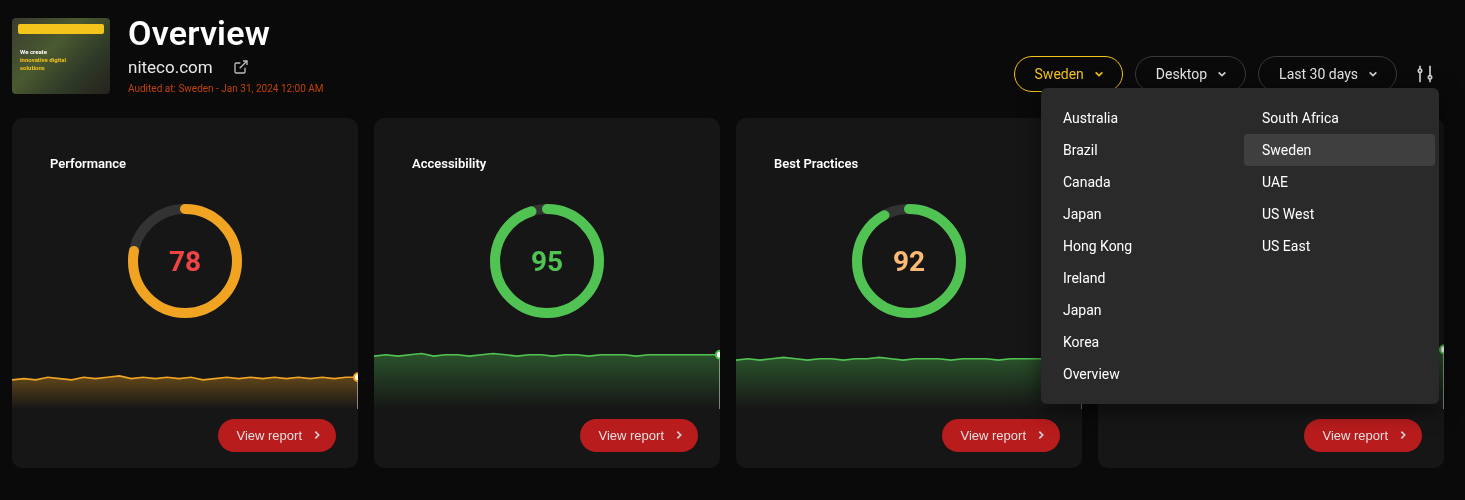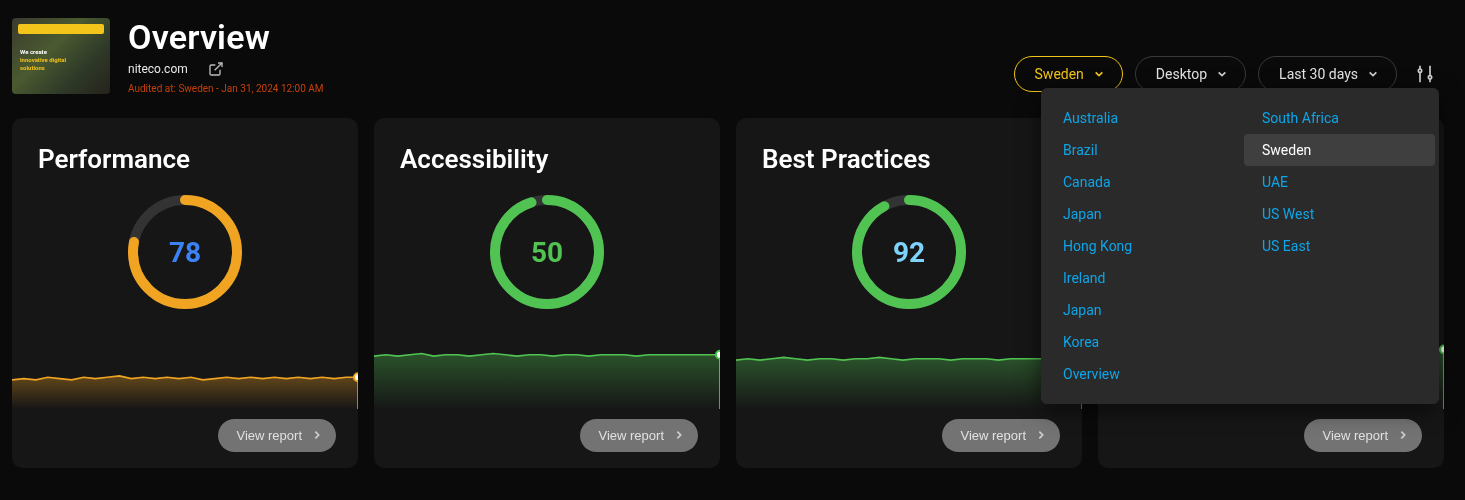--- a/index.html
+++ b/index.html
@@ -4,43 +4,43 @@
 <style>
   html,body{margin:0;padding:0;background:#0a0a0a;color:#e8e8e8;font-family:-apple-system,BlinkMacSystemFont,"Segoe UI",Roboto,Helvetica,Arial,sans-serif;width:1465px;height:500px;overflow:hidden;}
   .page{position:relative;padding:12px 12px 0 12px;box-sizing:border-box;width:1465px;}
   .header{display:flex;align-items:flex-end;gap:18px;position:relative;}
   .thumb{width:98px;height:76px;border-radius:4px;background:linear-gradient(135deg,#3a3a2e,#4a5a30 40%,#2f3a28 70%,#26221c);position:relative;overflow:hidden;flex:0 0 auto;margin-top:6px;}
   .thumb .bar{position:absolute;top:6px;left:6px;right:6px;height:10px;background:#f3c41a;border-radius:2px;}
   .thumb .txt{position:absolute;top:30px;left:8px;color:#fff;font-size:6px;line-height:8px;font-weight:700;width:60px;}
   .thumb .txt .y{color:#f3c41a;display:block;}
   .title-block{flex:1 1 auto;}
   h1{margin:0 0 4px 0;font-size:34px;font-weight:600;letter-spacing:.2px;color:#fff;}
-  .domain-row{display:flex;align-items:center;gap:20px;font-size:12px;color:#e8e8e8;margin-bottom:6px; line-height:1.2;}
+  .domain-row{display:flex;align-items:center;gap:20px;font-size:17px;color:#e8e8e8;margin-bottom:6px; line-height:1.2;}
   .domain-row .ext{width:16px;height:16px;display:inline-flex;align-items:center;justify-content:center;color:#bdbdbd;}
   .audited{font-size:10px;color:#c2410c;}
   .controls{position:absolute;right:12px;top:44px;display:flex;align-items:center;gap:12px;}
   .pill{border:1px solid #3a3a3a;border-radius:999px;padding:9px 18px 9px 20px;font-size:14px;color:#e5e5e5;display:flex;align-items:center;gap:10px;cursor:pointer;background:transparent;}
   .pill.active{border-color:#f3c41a;color:#f3c41a;}
   .pill .chev{width:10px;height:10px;display:inline-block;}
   .chev svg{width:10px;height:10px;display:block;}
   .settings-icon{display:flex;align-items:center;gap:4px;padding:6px;cursor:pointer;color:#cfcfcf;}
   .cards{display:flex;gap:16px;margin-top:24px;}
   .card{position:relative;width:346px;height:350px;background:#161616;border-radius:10px;padding:22px 22px 16px 22px;box-sizing:border-box;display:flex;flex-direction:column;}
-  .card h2{margin:4px;font-size:26px;font-weight:600;color:#fff;}
+  .card h2{margin:16px;font-size:13px;font-weight:600;color:#fff;}
   .gauge-wrap{flex:0 0 auto;display:flex;justify-content:center;margin-top:14px;}
   .gauge{position:relative;width:120px;height:120px;}
   .gauge svg{width:120px;height:120px;transform:rotate(-90deg);}
   .gauge .score{position:absolute;inset:0;display:flex;align-items:center;justify-content:center;font-size:28px;font-weight:700;}
   .spark{position:relative;flex:1 1 auto;margin-top:8px;}
   .spark svg{position:absolute;left:-22px;right:-22px;bottom:0;width:346px;height:88px;}
   .report-row{display:flex;justify-content:flex-end;margin-top:auto;padding-top:10px;}
-  .report-btn{border:none;background:#737373;border-radius:999px;padding:9px 14px 9px 18px;font-size:13px;color:#e0e0e0;display:flex;align-items:center;gap:10px;cursor:pointer;}
+  .report-btn{border:none;background:#b91c1c;border-radius:999px;padding:9px 14px 9px 18px;font-size:13px;color:#e0e0e0;display:flex;align-items:center;gap:10px;cursor:pointer;}
   .dropdown{position:absolute;top:88px;right:26px;width:398px;background:#2a2a2a;border-radius:6px;padding:14px 0;box-shadow:0 6px 22px rgba(0,0,0,.6);z-index:50;display:flex;}
   .dropdown .col{flex:1;display:flex;flex-direction:column;}
-  .dd-item{padding:8px 18px;font-size:14px;color:#0ea5e9;cursor:pointer;border-radius:4px;margin:0 4px;}
+  .dd-item{padding:8px 18px;font-size:14px;color:#ffffff;cursor:pointer;border-radius:4px;margin:0 4px;}
   .dd-item.sel{background:#3f3f3f;color:#fff;}
 </style>
 </head>
 <body>
 
 <div class="page">
   <div class="header">
     <div class="thumb">
       <div class="bar"></div>
       <div class="txt">
@@ -105,21 +105,21 @@
 
   <div class="cards" id="cards">
       <div class="card">
     <h2>Performance</h2>
     <div class="gauge-wrap">
       <div class="gauge">
         <svg viewBox="0 0 120 120">
           <circle cx="60" cy="60" r="52" stroke="#333" stroke-width="10" fill="none"></circle>
           <circle cx="60" cy="60" r="52" stroke="#f0a422" stroke-width="10" fill="none" stroke-linecap="round" stroke-dasharray="254.8 71.9"></circle>
         </svg>
-        <div class="score" style="color:#3b82f6">78</div>
+        <div class="score" style="color:#ef4444">78</div>
       </div>
     </div>
     <div class="spark">
       <svg viewBox="0 0 346 88" preserveAspectRatio="none">
         <defs>
           <linearGradient id="g0" x1="0" y1="0" x2="0" y2="1">
             <stop offset="0%" stop-color="#f0a422" stop-opacity="0.35"></stop>
             <stop offset="100%" stop-color="#f0a422" stop-opacity="0"></stop>
           </linearGradient>
         </defs>
@@ -139,21 +139,21 @@
     </div>
       </div>
       <div class="card">
     <h2>Accessibility</h2>
     <div class="gauge-wrap">
       <div class="gauge">
         <svg viewBox="0 0 120 120">
           <circle cx="60" cy="60" r="52" stroke="#333" stroke-width="10" fill="none"></circle>
           <circle cx="60" cy="60" r="52" stroke="#51c352" stroke-width="10" fill="none" stroke-linecap="round" stroke-dasharray="310.4 16.3"></circle>
         </svg>
-        <div class="score" style="color:#51c352">50</div>
+        <div class="score" style="color:#51c352">95</div>
       </div>
     </div>
     <div class="spark">
       <svg viewBox="0 0 346 88" preserveAspectRatio="none">
         <defs>
           <linearGradient id="g1" x1="0" y1="0" x2="0" y2="1">
             <stop offset="0%" stop-color="#51c352" stop-opacity="0.35"></stop>
             <stop offset="100%" stop-color="#51c352" stop-opacity="0"></stop>
           </linearGradient>
         </defs>
@@ -173,21 +173,21 @@
     </div>
       </div>
       <div class="card">
     <h2>Best Practices</h2>
     <div class="gauge-wrap">
       <div class="gauge">
         <svg viewBox="0 0 120 120">
           <circle cx="60" cy="60" r="52" stroke="#333" stroke-width="10" fill="none"></circle>
           <circle cx="60" cy="60" r="52" stroke="#51c352" stroke-width="10" fill="none" stroke-linecap="round" stroke-dasharray="300.6 26.1"></circle>
         </svg>
-        <div class="score" style="color:#7dd3fc">92</div>
+        <div class="score" style="color:#fdba74">92</div>
       </div>
     </div>
     <div class="spark">
       <svg viewBox="0 0 346 88" preserveAspectRatio="none">
         <defs>
           <linearGradient id="g2" x1="0" y1="0" x2="0" y2="1">
             <stop offset="0%" stop-color="#51c352" stop-opacity="0.35"></stop>
             <stop offset="100%" stop-color="#51c352" stop-opacity="0"></stop>
           </linearGradient>
         </defs>

